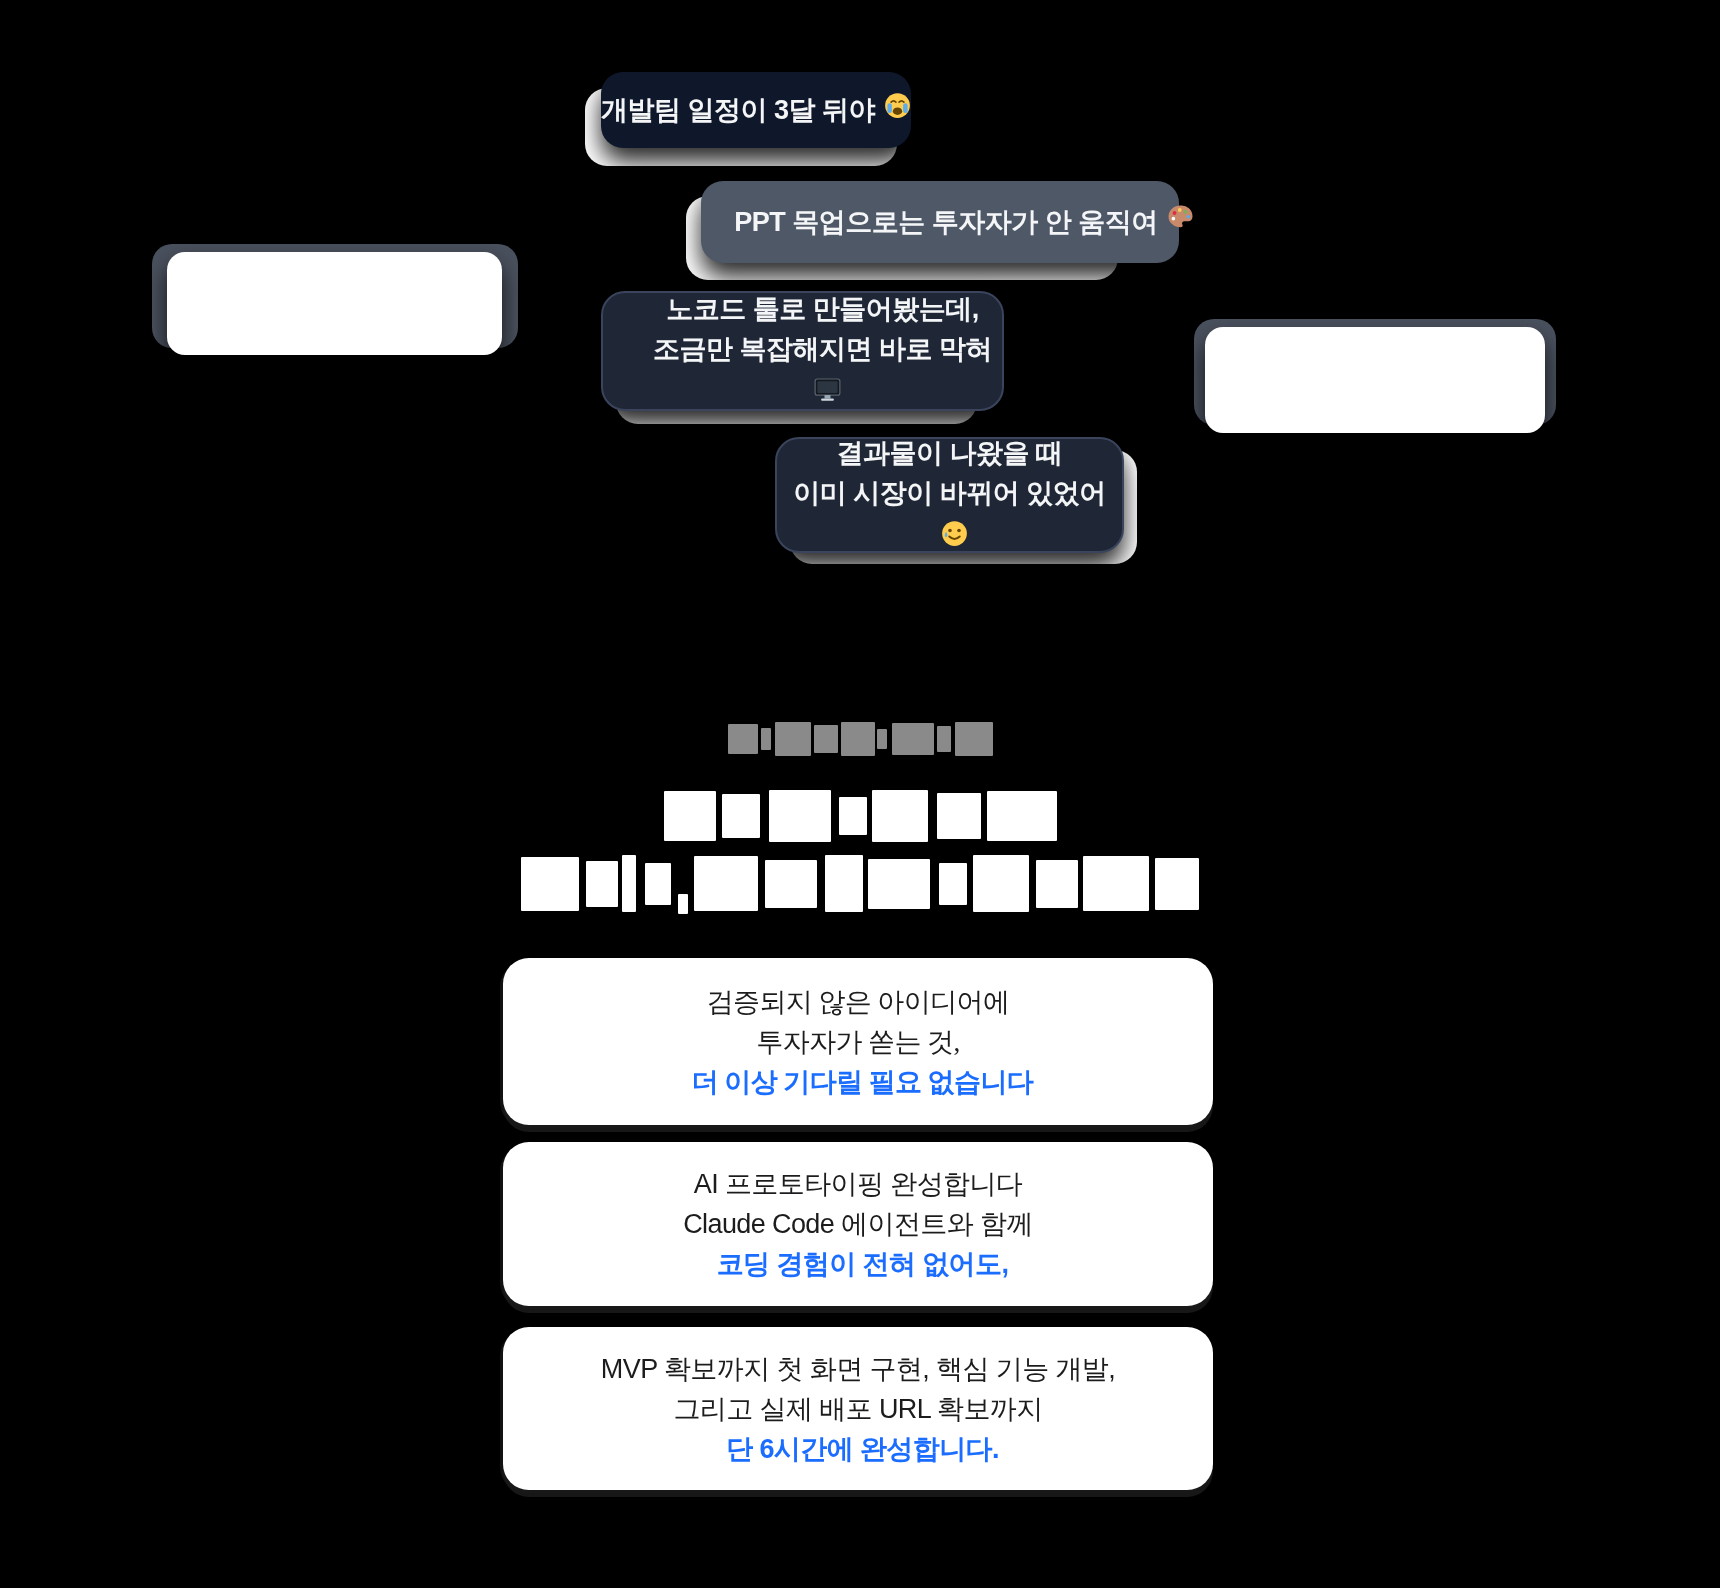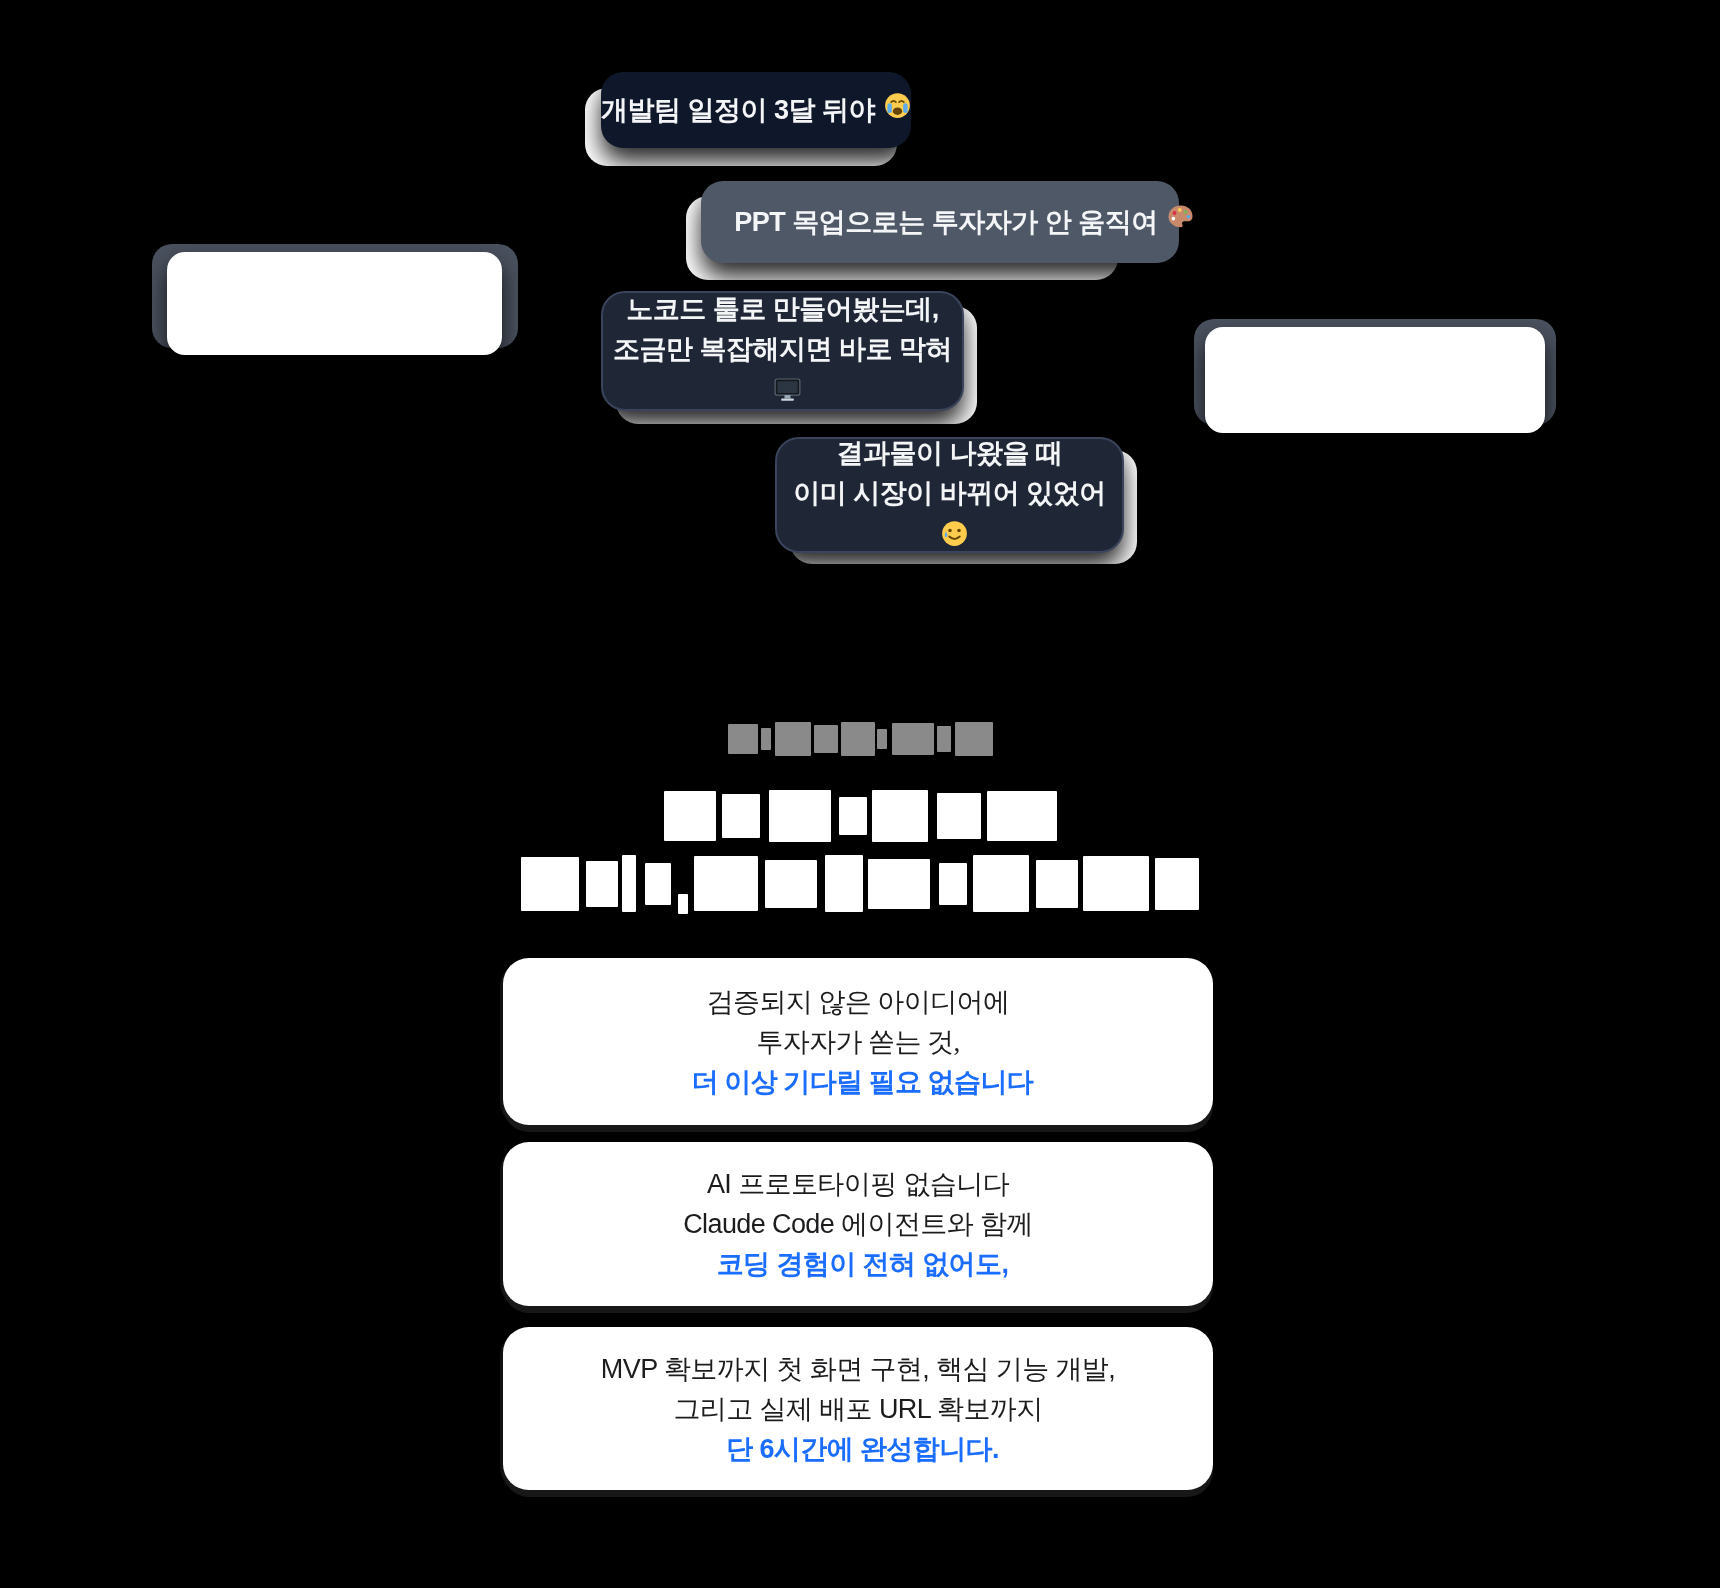--- a/index.html
+++ b/index.html
@@ -20,21 +20,21 @@
   .bubble .emoji{display:inline-block;vertical-align:-5px;margin-left:9px;}
   .slate1{background:#0f172a;}
   .slate2{background:#4e5867;padding-left:48px;}
   .navy{background:#1f2736;border:2px solid #3a445c;border-radius:24px;}
   .b1{left:601px;top:72px;width:310px;height:76px;}
   .b1-back{left:585px;top:88px;width:312px;height:78px;}
   .b2{left:701px;top:181px;width:430px;height:82px;}
   .b2-back{left:686px;top:196px;width:432px;height:84px;}
   .wl-backdark{left:152px;top:244px;width:366px;height:104px;}
   .wl{left:167px;top:252px;width:335px;height:103px;}
-  .b3{left:601px;top:291px;width:359px;height:116px;}
+  .b3{left:601px;top:291px;width:359px;height:116px;padding-left:40px;}
   .b3-back{left:616px;top:306px;width:361px;height:118px;}
   .wr-backdark{left:1194px;top:319px;width:362px;height:106px;}
   .wr{left:1205px;top:327px;width:340px;height:106px;}
   .b4{left:775px;top:437px;width:345px;height:112px;}
   .b4-back{left:790px;top:450px;width:347px;height:114px;}
   
   .masked-row{position:absolute;left:0;right:0;display:flex;justify-content:center;align-items:center;}
   .masked-row .seg{display:inline-block;border-radius:1px;}
   .mrow0{top:720px;}
   .mrow1{top:790px;}
@@ -160,21 +160,21 @@
       <span class="seg" style="width: 44px; height: 52px; margin-right: 0px; background: rgb(255, 255, 255);"></span>
     </div>
 
   <div class="card card1">
     <div class="line">검증되지 않은 아이디어에</div>
     <div class="line">투자자가 쏟는 것,</div>
     <div class="line em">더 이상 기다릴 필요 없습니다</div>
   </div>
 
   <div class="card card2">
-    <div class="line">AI 프로토타이핑 없습니다</div>
+    <div class="line">AI 프로토타이핑 완성합니다</div>
     <div class="line">Claude Code 에이전트와 함께</div>
     <div class="line em">코딩 경험이 전혀 없어도,</div>
   </div>
 
   <div class="card card3">
     <div class="line">MVP 확보까지 첫 화면 구현, 핵심 기능 개발,</div>
     <div class="line">그리고 실제 배포 URL 확보까지</div>
     <div class="line em">단 6시간에 완성합니다.</div>
   </div>
 

